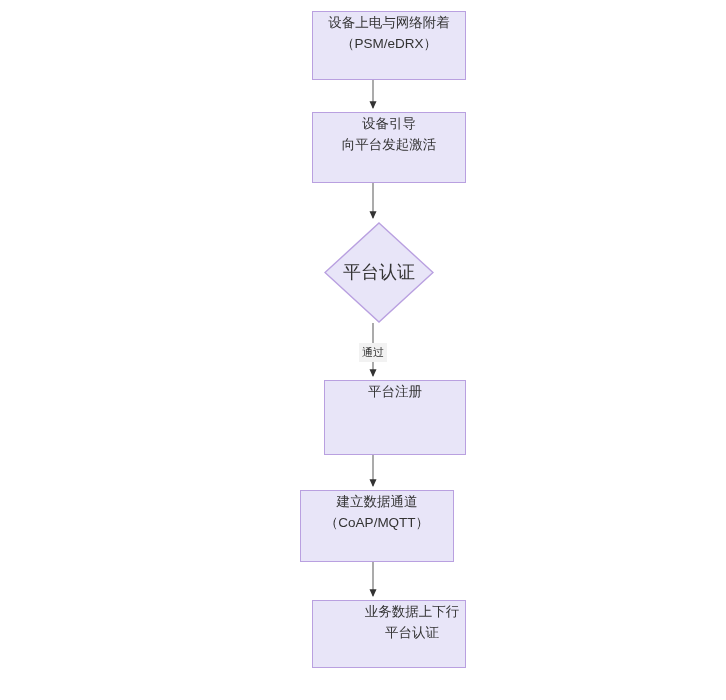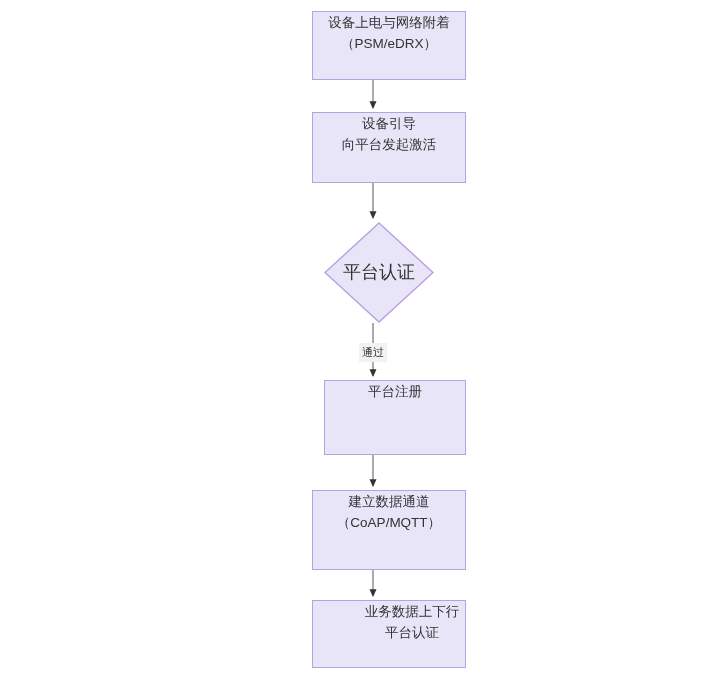--- a/index.html
+++ b/index.html
@@ -119,21 +119,21 @@
     </svg>
     <div class="decision-label">平台认证</div>
   </div>
 
   <div class="edge-label" style="left:373px; top:343px;">通过</div>
 
   <div class="node" style="left:308px; top:380px; width:142px; height:75px;">
     <span class="line1">平台注册</span>
   </div>
 
-  <div class="node" style="left:296px; top:490px; width:154px; height:80px;">
+  <div class="node" style="left:284px; top:490px; width:154px; height:72px;">
     <span class="line1">建立数据通道</span>
     <span class="line2">（CoAP/MQTT）</span>
   </div>
 
   <div class="node" style="left:296px; top:600px; width:154px; height:68px;padding-left:46px;">
     <span class="line1">业务数据上下行</span>
     <span class="line2">平台认证</span>
   </div>
 
 </div>

